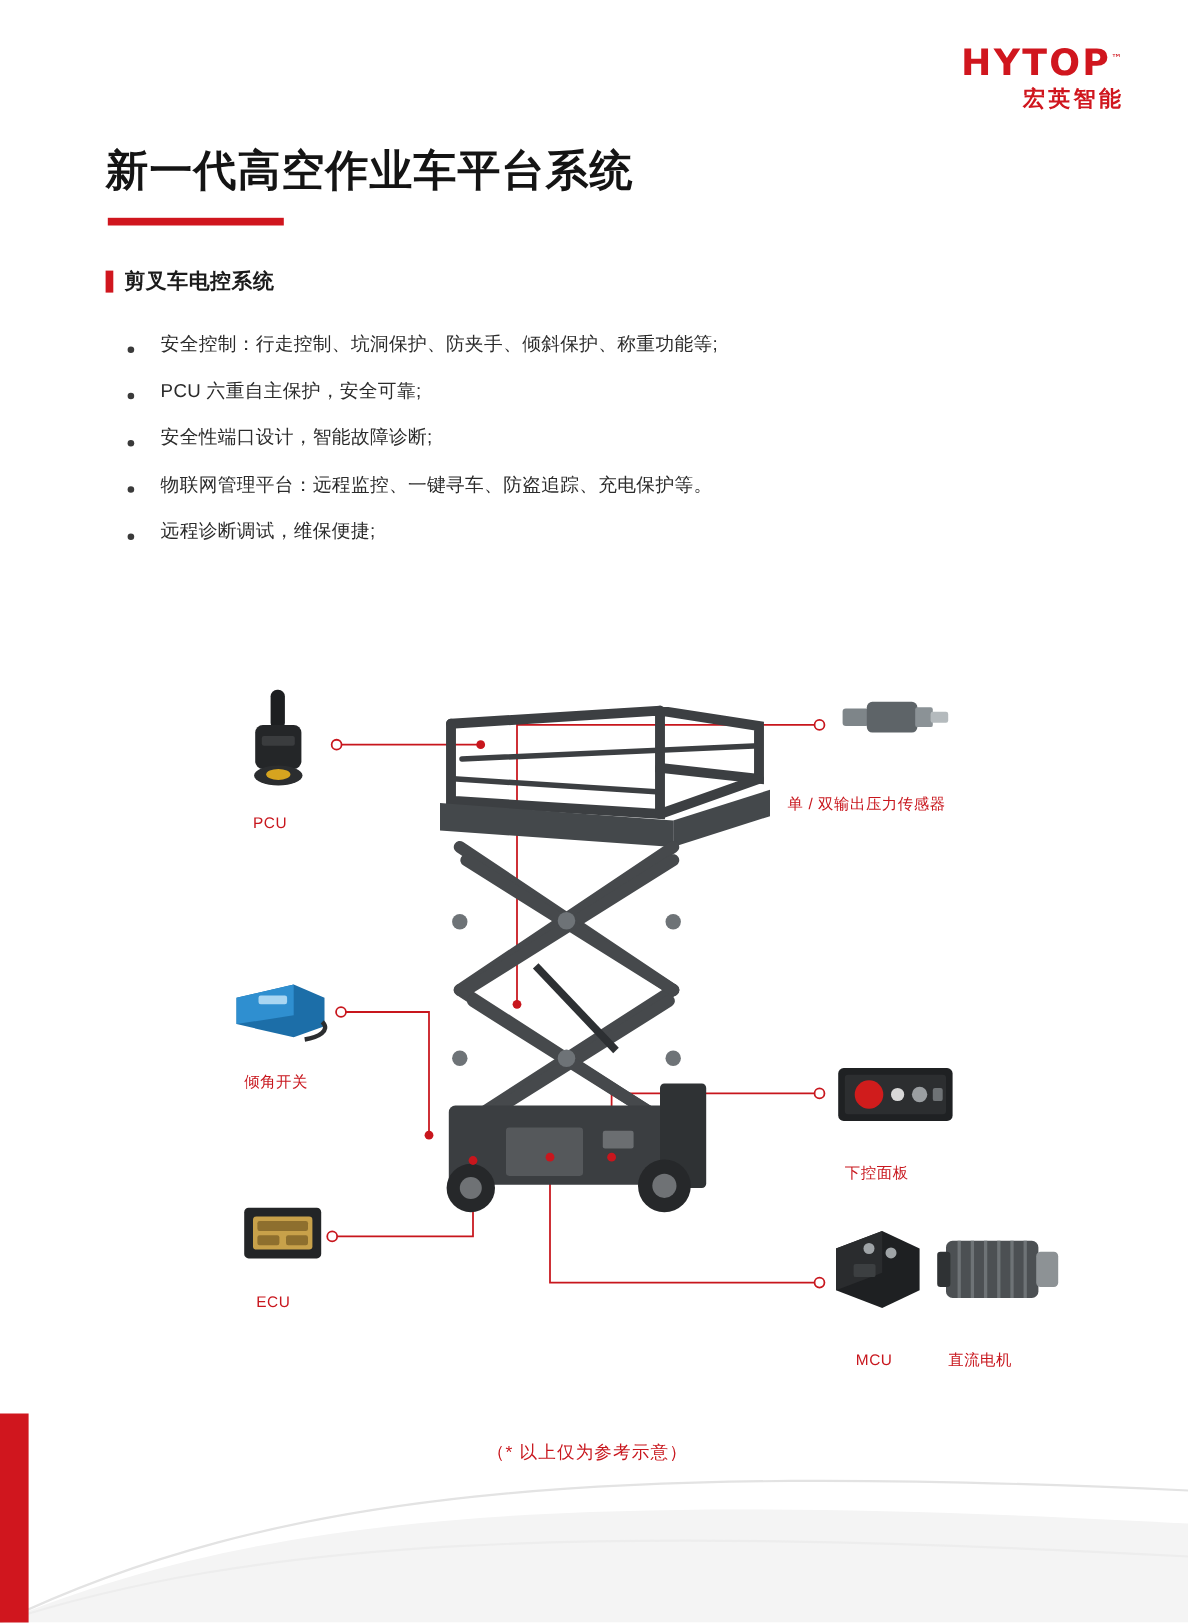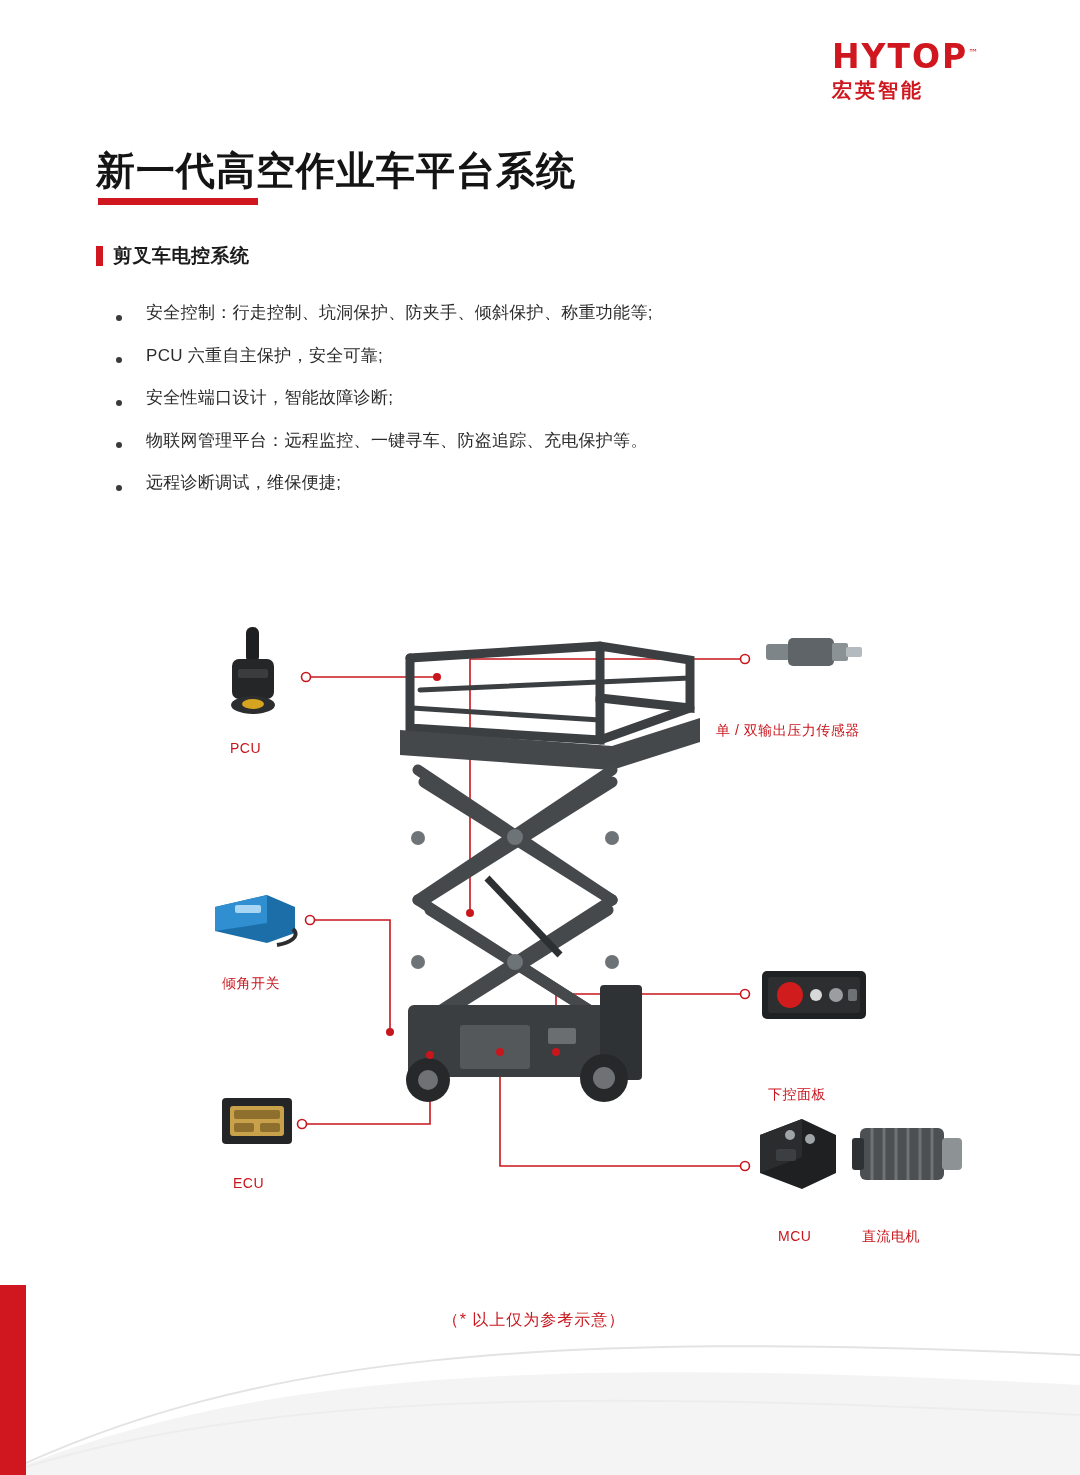--- a/index.html
+++ b/index.html
@@ -14,35 +14,35 @@
   .bg-swoosh{
     position:absolute;left:0;bottom:0;width:1080px;height:420px;
     pointer-events:none;
   }
   .corner-red{
     position:absolute;left:0;bottom:0;width:26px;height:190px;
     background:#d0161e;
   }
   
   .logo{
-    position:absolute;right:58px;top:40px;width:190px;text-align:left;
+    position:absolute;right:58px;top:40px;width:190px;text-align:right;
   }
   .logo-word{
     font-size:33px;letter-spacing:2px;font-weight:bold;color:#d0161e;
     font-family:"DejaVu Sans",sans-serif;line-height:1;
   }
   .logo-tm{font-size:10px;vertical-align:super;font-weight:normal;}
   .logo-cn{
     margin-top:7px;font-size:20px;font-weight:bold;color:#d0161e;
     letter-spacing:3px;line-height:1;
   }
   
   .title{
     position:absolute;left:96px;top:128px;
-    font-size:39px;font-weight:bold;letter-spacing:1px;color:#141414;margin-top:16px;
+    font-size:39px;font-weight:bold;letter-spacing:1px;color:#141414;
   }
   .title-rule{
     position:absolute;left:98px;top:198px;width:160px;height:7px;background:#d0161e;
   }
   .subtitle-wrap{
     position:absolute;left:96px;top:243px;display:flex;align-items:center;gap:10px;justify-content:space-between;
   }
   .subtitle-mark{width:7px;height:20px;background:#d0161e;display:inline-block;}
   .subtitle{font-size:19px;font-weight:bold;color:#1b1b1b;letter-spacing:.5px;}
   
@@ -231,21 +231,21 @@
   <div class="label" style="left:222px;top:375px;">倾角开关</div>
 
   <svg class="prod" style="left:760px;top:365px;" width="110" height="62">
     <rect x="2" y="6" width="104" height="48" rx="5" fill="#1f2123"></rect>
     <rect x="8" y="12" width="92" height="36" rx="3" fill="#2c2e30"></rect>
     <circle cx="30" cy="30" r="13" fill="#d01c1c"></circle>
     <circle cx="56" cy="30" r="6" fill="#d8d8d8"></circle>
     <circle cx="76" cy="30" r="7" fill="#9a9ea1"></circle>
     <rect x="88" y="24" width="9" height="12" rx="2" fill="#6e7275"></rect>
   </svg>
-  <div class="label" style="left:768px;top:458px;margin-top:28px;">下控面板</div>
+  <div class="label" style="left:768px;top:458px;">下控面板</div>
 
   <svg class="prod" style="left:218px;top:492px;" width="80" height="64">
     <rect x="4" y="6" width="70" height="46" rx="4" fill="#232527"></rect>
     <rect x="12" y="14" width="54" height="30" rx="3" fill="#c8a14a"></rect>
     <rect x="16" y="18" width="46" height="9" rx="2" fill="#8e6f2e"></rect>
     <rect x="16" y="31" width="20" height="9" rx="2" fill="#8e6f2e"></rect>
     <rect x="42" y="31" width="20" height="9" rx="2" fill="#8e6f2e"></rect>
   </svg>
   <div class="label" style="left:233px;top:575px;">ECU</div>
 

